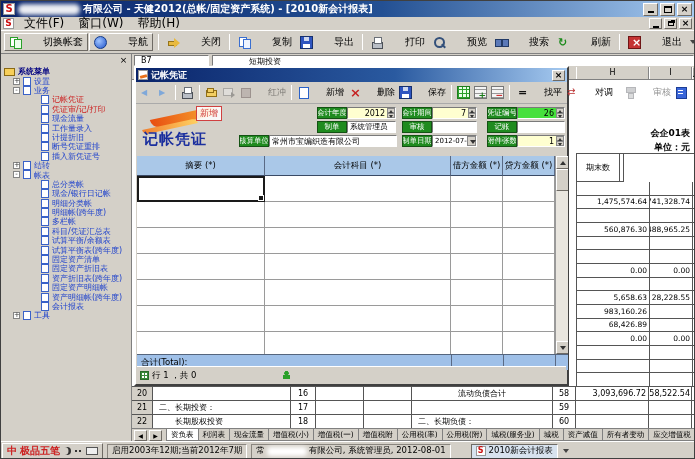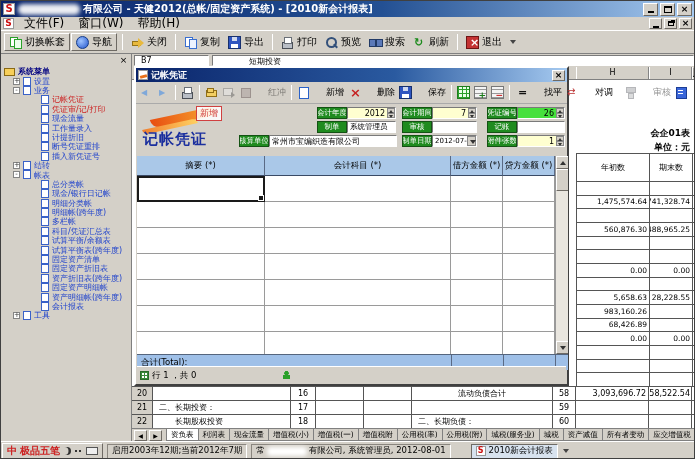--- a/index.html
+++ b/index.html
@@ -19,21 +19,21 @@
 .g-restore{width:6px;height:5px;border:1px solid #000;border-top-width:2px;box-shadow:2px -2px 0 -1px #000}
 .g-close{font-size:9px;font-weight:bold;line-height:9px}
 
 .menubar{position:absolute;left:0;top:16px;width:100%;height:14px;background:#d4d0c8;display:flex;align-items:center;border-bottom:1px solid #fff;padding:0 2px}
 .child-logo{width:11px;height:11px;background:#fff;border:1px solid #999;color:#c11;font-weight:900;font-size:9px;line-height:9px;text-align:center;margin-right:3px}
 .child-logo::before{content:"S"}
 .menu-item{font-size:12px;padding:0 7px;color:#000}
 .menubar .win-ctrls .wbtn{width:13px;height:11px}
 
 .toolbar{position:absolute;left:0;top:30px;width:100%;height:23px;background:#d4d0c8;border-bottom:1px solid #808080;display:flex;align-items:center;padding:0 3px}
-.tbtn{display:flex;align-items:center;gap:3px;padding:1px 4px;font-size:10px;white-space:nowrap}
+.tbtn{display:flex;align-items:center;gap:21px;padding:1px 4px;font-size:10px;white-space:nowrap}
 .tb-a .tbtn{border:1px solid;border-color:#fff #6e6a64 #6e6a64 #fff;margin-right:1px}
 .tgroup{display:flex;align-items:center}
 .tsep{width:1px;height:16px;background:#808080;border-right:1px solid #fff;margin:0 4px}
 .toolbar-overflow{width:0;height:0;border-left:3px solid transparent;border-right:3px solid transparent;border-top:4px solid #444;margin-left:4px}
 
 .ic{width:13px;height:13px;display:inline-block;position:relative;flex:none}
 .print-icon::before{content:"";position:absolute;left:1px;right:1px;top:6px;height:5px;background:#b9bec6;border:1px solid #4a4f57}
 .print-icon::after{content:"";position:absolute;left:3px;width:6px;top:1px;height:5px;background:#fff;border:1px solid #6a6f77}
 .copy-icon::before{content:"";position:absolute;left:1px;top:1px;width:6px;height:8px;background:#fff;border:1px solid #3a6fd0}
 .copy-icon::after{content:"";position:absolute;left:5px;top:3px;width:6px;height:8px;background:#eef4ff;border:1px solid #3a6fd0}
@@ -476,21 +476,20 @@
 
     <span class="chcell ch-h">H</span>
         <span class="chcell ch-i">I</span>
         <span class="chcell ch-j">J</span>
       </div>
     <div class="report">
       <span class="rep-lab1">会企01表</span>
       <span class="rep-lab2">单位：元</span>
       <div class="hitable">
         <div class="hih">
-          <span class="cw-h">年初数</span>
           <span class="cw-i">期末数</span>
           <span class="cw-j"></span>
         </div>
         <div>
 
             <div class="hir">
               <span class="cw-h"></span>
               <span class="cw-i"></span>
               <span class="cw-j"></span>
             </div>

